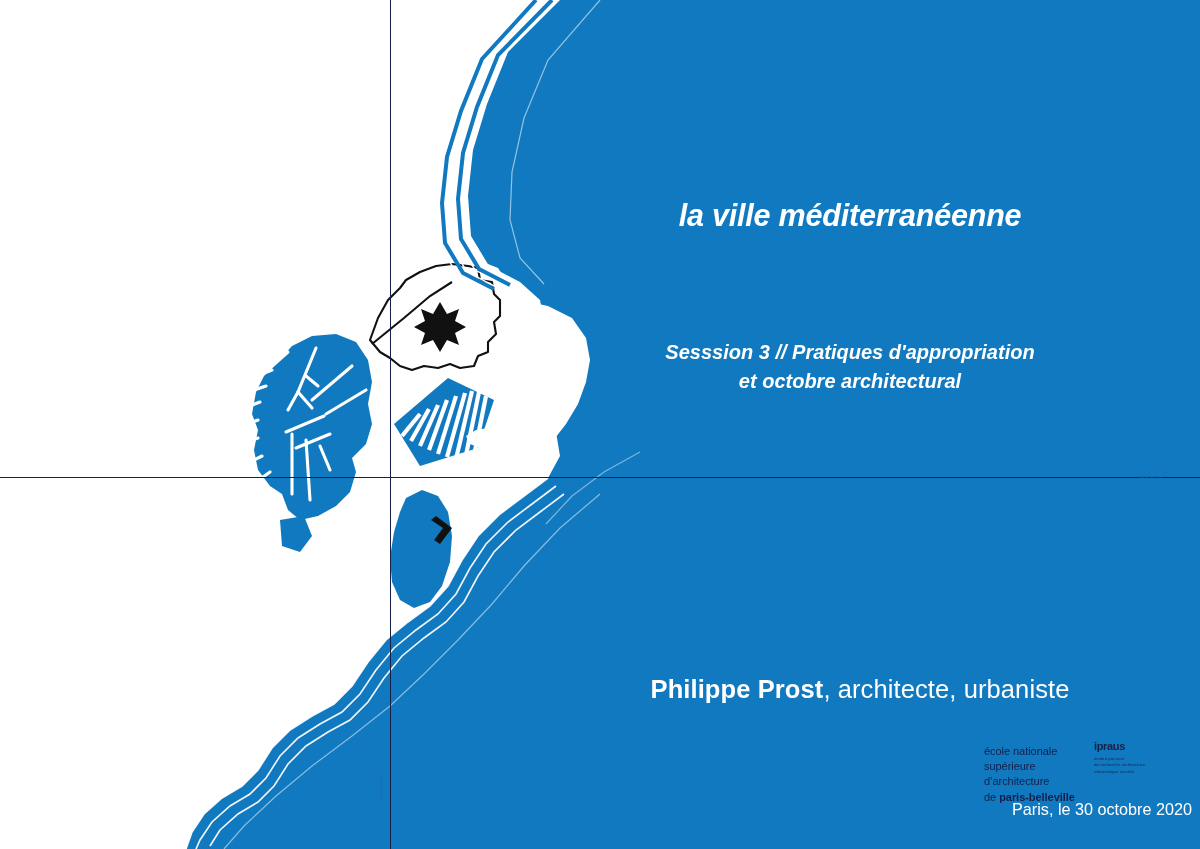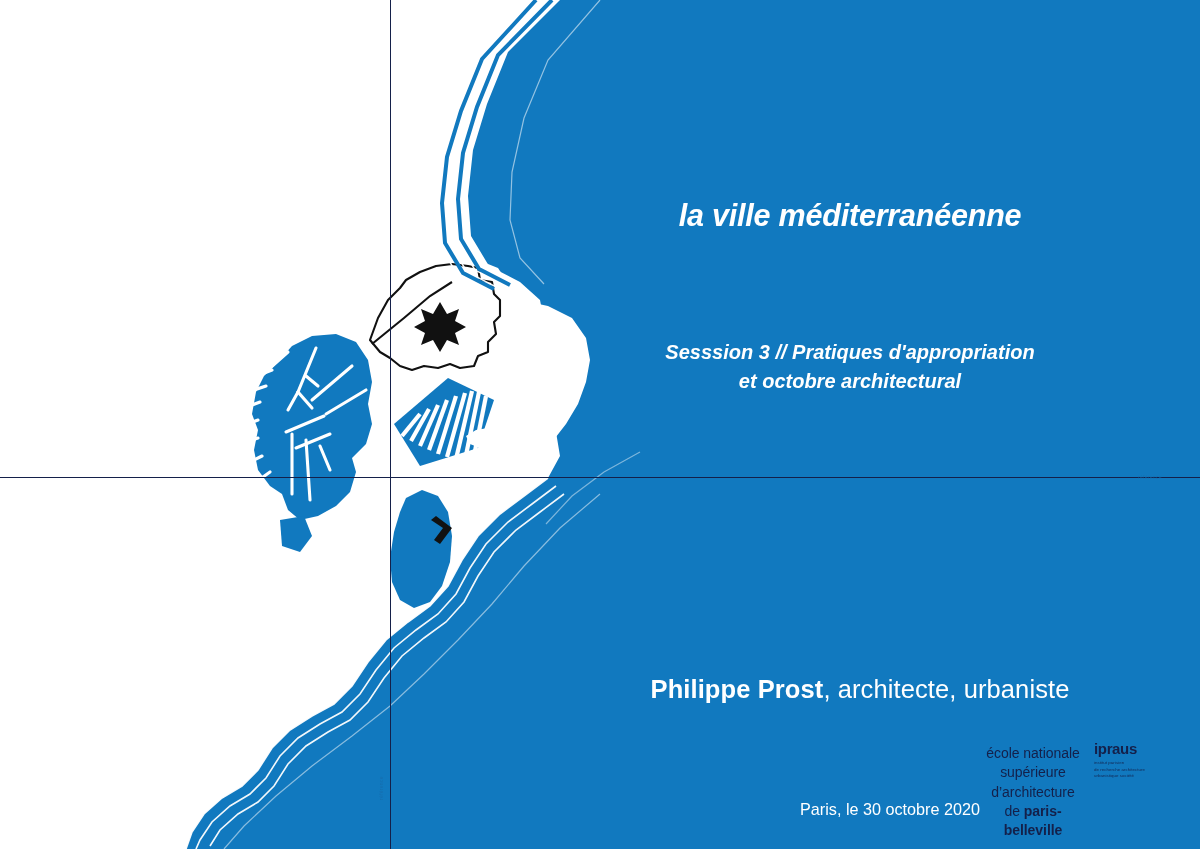--- a/index.html
+++ b/index.html
@@ -60,39 +60,39 @@
     color:#ffffff;letter-spacing:0.1px;
   }
   #author-name{font-weight:bold;}
 
   
   #logo-row{
     position:absolute;left:484px;top:741px;width:196px;height:52px;
   }
   #logo-ensapb{
     position:absolute;left:0;top:3px;width:98px;
-    color:#14204a;font-size:14px;line-height:1.38;text-align:center;
+    color:#14204a;font-size:11px;line-height:1.38;text-align:left;
     letter-spacing:-0.05px;
   }
   #logo-ensapb .strong{font-weight:bold;}
   #logo-ipraus{
     position:absolute;left:110px;top:0px;width:86px;text-align:left;
   }
   #ipraus-word{
-    color:#14204a;font-size:15px;font-weight:bold;letter-spacing:-0.35px;
+    color:#14204a;font-size:11px;font-weight:bold;letter-spacing:-0.35px;
     line-height:1.05;
   }
   #ipraus-sub{
     color:#14204a;font-size:4.4px;line-height:1.55;margin-top:3px;
     opacity:.92;letter-spacing:.05px;
   }
 
   #date-line{
     position:absolute;left:300px;top:800px;width:392px;
-    text-align:left;color:#ffffff;font-size:16.2px;letter-spacing:0px;
+    text-align:right;color:#ffffff;font-size:16.2px;letter-spacing:0px;
   }
 
   
   .faint-caption{
     position:absolute;color:#1769a8;font-size:5px;
     letter-spacing:.3px;white-space:nowrap;opacity:.75;
   }
   #caption-right{left:1138px;top:474px;}
   #caption-bottom{
     left:378px;top:800px;

